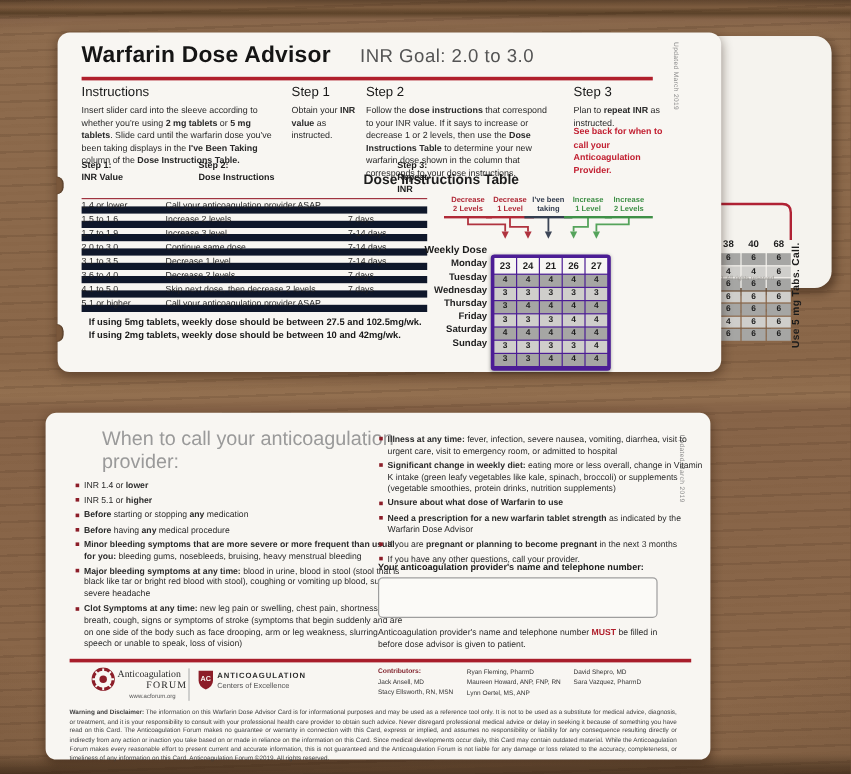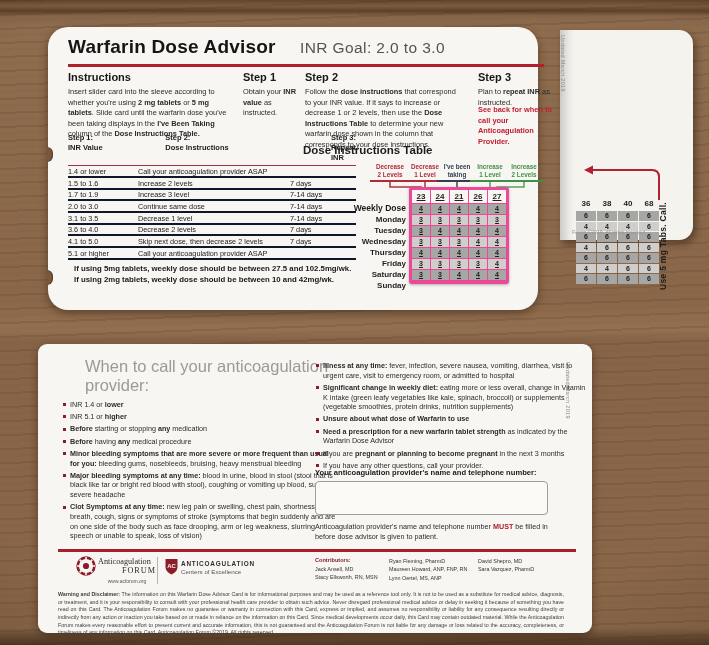--- a/index.html
+++ b/index.html
@@ -17,61 +17,61 @@
       #8a6747;
   }
   .card{position:absolute;background:#f8f6f2;}
   
   #slider-stub{
     left:560px;top:30px;width:133px;height:210px;z-index:1;
     background:#f5f3ee;border-radius:0 14px 14px 0;
     box-shadow:inset 14px 0 12px -10px rgba(0,0,0,0.22), 3px 4px 7px rgba(35,18,6,0.45);
   }
   #front-card{
-    left:48px;top:27px;width:490px;height:283px;z-index:2;
-    border-radius:20px;box-shadow:0 3px 9px rgba(35,18,6,0.45);
+    left:48px;top:27px;width:553px;height:283px;z-index:2;
+    border-radius:10px;box-shadow:0 3px 9px rgba(35,18,6,0.45);
   }
   #back-card{
     left:38px;top:344px;width:554px;height:289px;z-index:2;
     border-radius:9px;box-shadow:0 3px 9px rgba(35,18,6,0.45);
   }
   .abs{position:absolute;}
   .vtext{writing-mode:vertical-rl;font-size:5.5px;color:#8a8a8a;letter-spacing:0.3px;}
   .notch{position:absolute;left:-1px;width:6px;height:15px;background:#79573b;border-radius:0 6px 6px 0;box-shadow:inset -1px 0 1px rgba(0,0,0,0.3);}
   .red{color:#b01f2c;}
   b{font-weight:bold;}
   
   .f-title{left:20px;top:9px;font-size:19px;font-weight:bold;color:#151515;letter-spacing:0.2px;}
   .f-goal{left:252px;top:12px;font-size:15.5px;color:#545454;letter-spacing:0.4px;}
   .f-rule{left:20px;top:37px;width:476px;height:3px;background:#b01f2c;}
-  .col-h{font-size:11px;font-weight:bold;color:#181818;}
+  .col-h{font-size:11px;font-weight:normal;color:#181818;}
   .col-b{font-size:7.4px;line-height:1.42;color:#2a2a2a;}
   #instr-h{left:20px;top:44px;} #instr-b{left:20px;top:60px;width:162px;}
   #s1-h{left:195px;top:44px;}  #s1-b{left:195px;top:60px;width:58px;}
   #s2-h{left:257px;top:44px;}  #s2-b{left:257px;top:60px;width:154px;}
   #s3-h{left:430px;top:44px;}  #s3-b{left:430px;top:60px;width:86px;}
   #s3-note{left:430px;top:78px;width:86px;font-size:7.4px;line-height:1.42;font-weight:bold;color:#c22032;}
   
   #inr-table{left:20px;top:106px;width:288px;}
   .inr-head{display:flex;font-size:7.5px;font-weight:bold;line-height:1.3;padding-bottom:3px;border-bottom:1.5px solid #a03340;gap:39px;}
   .inr-head .c1{width:70px;} .inr-head .c2{width:152px;} .inr-head .c3{flex:1;}
-  .inr-row{display:flex;align-items:flex-end;height:11.7px;font-size:7.3px;border-bottom:2px solid #0f172a;color:#222;}
+  .inr-row{display:flex;align-items:flex-start;height:11.7px;font-size:7.3px;border-bottom:6px solid #0f172a;color:#222;}
   .inr-row .c1{width:70px;} .inr-row .c2{width:152px;} .inr-row .c3{flex:1;}
   .t-note{left:26px;font-size:7.8px;font-weight:bold;color:#191919;white-space:nowrap;}
   
   #dose-h{left:255px;top:117px;font-size:11.5px;font-weight:bold;}
   .dose-label{position:absolute;top:136px;width:40px;text-align:center;font-size:6.3px;font-weight:bold;line-height:1.25;padding-bottom:1px;border-bottom:2px solid;}
   .tone-red{color:#b02a38;border-color:#b02a38;}
   .tone-navy{color:#333d4f;border-color:#333d4f;}
   .tone-green{color:#3f9047;border-color:#3f9047;}
   #dose-arrows{left:320px;top:153px;}
   #weekly-label{left:280px;top:176px;width:78px;text-align:right;font-size:8.5px;font-weight:bold;}
   #day-labels{left:280px;top:188px;width:78px;}
   #day-labels div{height:11px;line-height:10px;text-align:right;font-size:8px;font-weight:bold;color:#1f1f1f;}
-  #dose-panel{left:361px;top:160px;width:100px;background:#ec4899;border-radius:3px;padding:3px;box-shadow:0 1px 3px rgba(0,0,0,0.3);text-decoration:underline;}
+  #dose-panel{left:361px;top:185px;width:100px;background:#4c1d95;border-radius:3px;padding:3px;box-shadow:0 1px 3px rgba(0,0,0,0.3);}
   .grid5{display:grid;grid-template-columns:repeat(5,1fr);gap:1px;}
   .gcell{height:10px;line-height:10px;text-align:center;font-size:7px;font-weight:bold;color:#1d1d1d;}
   .ghead .gcell{height:13px;line-height:13px;background:#f7f6f3;font-size:8px;}
   .row-even .gcell{background:#a6a6a4;}
   .row-odd  .gcell{background:#cfcecb;}
   .grid5{margin-bottom:1px;}
   
   #stub-grid{position:absolute;left:16px;top:168px;width:83px;}
   .grid4{display:grid;grid-template-columns:repeat(4,20px);gap:1px;margin-bottom:1px;}
   .grid4 .gcell{height:9.5px;line-height:9.5px;font-size:7px;}

